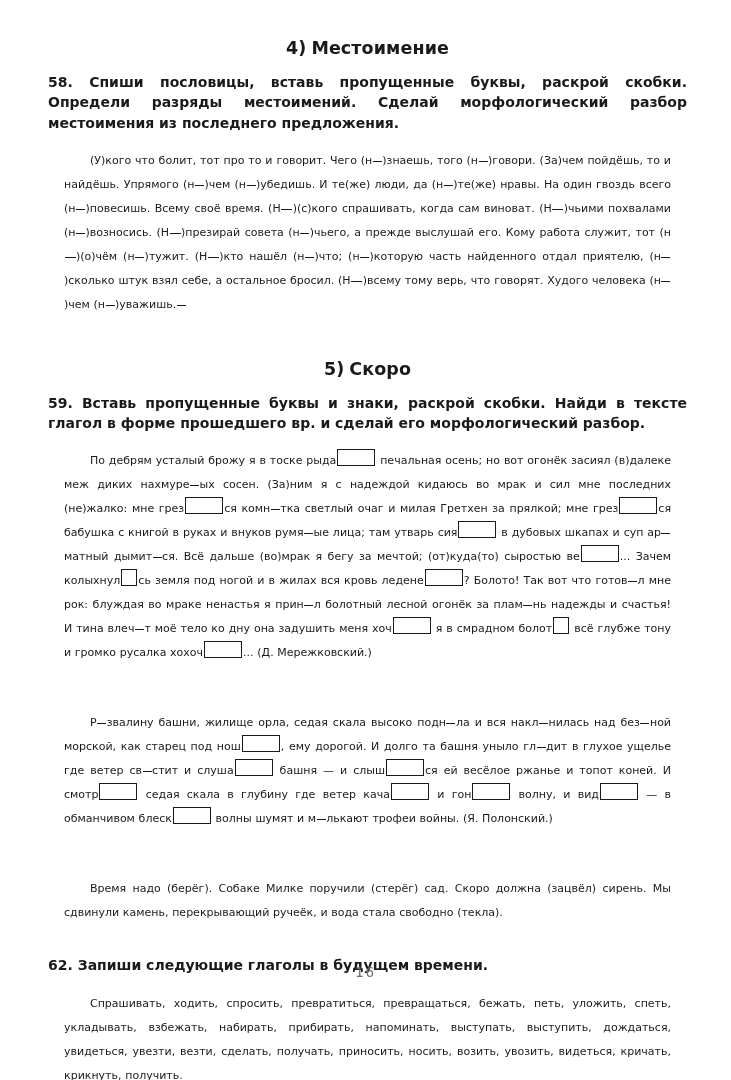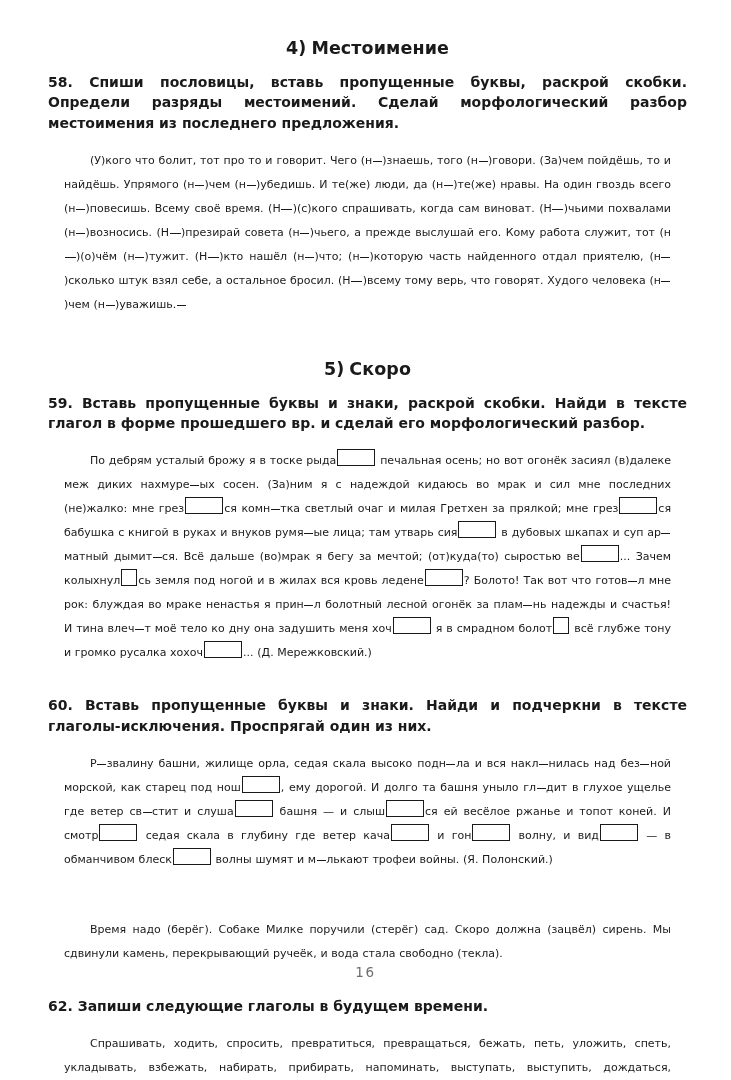--- a/index.html
+++ b/index.html
@@ -117,24 +117,20 @@
 
   <p class="task-head">
     <span>59.</span>
     <span>Вставь пропущенные буквы и знаки, раскрой скобки. Найди в тексте глагол в форме прошедшего вр. и сделай его морфологический разбор.</span>
   </p>
 
   <p class="body-text">По дебрям усталый брожу я в тоске рыда<span class="boxblank"></span> печальная осень; но вот огонёк засиял (в)далеке меж диких нахмуре<span class="gap"></span>ых сосен. (За)ним я с на­деждой кидаюсь во мрак и сил мне последних (не)жалко: мне грез<span class="boxblank"></span>ся комн<span class="gap"></span>тка светлый очаг и милая Гретхен за прялкой; мне грез<span class="boxblank"></span>ся ба­бушка с книгой в руках и внуков румя<span class="gap"></span>ые лица; там утварь сия<span class="boxblank"></span> в дубовых шкапах и суп ар<span class="gap"></span>матный дымит<span class="gap"></span>ся. Всё дальше (во)мрак я бегу за мечтой; (от)куда(то) сыростью ве<span class="boxblank"></span>... Зачем колыхнул<span class="boxblank sm"></span>сь земля под ногой и в жилах вся кровь ледене<span class="boxblank"></span>? Болото! Так вот что готов<span class="gap"></span>л мне рок: блуждая во мраке ненастья я прин<span class="gap"></span>л болотный лесной огонёк за плам<span class="gap"></span>нь надежды и счастья! И тина влеч<span class="gap"></span>т моё тело ко дну она задушить меня хоч<span class="boxblank"></span> я в смрадном болот<span class="boxblank sm"></span> всё глубже тону и громко русалка хохоч<span class="boxblank"></span>... <span>(Д. Мережковский.)</span></p>
 
   <div class="spacer-md"></div>
 
-  <p class="task-head">
-    <span>60.</span>
-    <span>Вставь пропущенные буквы и знаки. Найди и подчеркни в тексте глаголы-исключения. Проспрягай один из них.</span>
-  </p>
 
   <p class="body-text">Р<span class="gap"></span>звалину башни, жилище орла, седая скала высоко подн<span class="gap"></span>ла и вся накл<span class="gap"></span>нилась над без<span class="gap"></span>ной морской, как старец под нош<span class="boxblank"></span>, ему дорогой. И долго та башня уныло гл<span class="gap"></span>дит в глухое ущелье где ветер св<span class="gap"></span>стит и слуша<span class="boxblank"></span> башня — и слыш<span class="boxblank"></span>ся ей весёлое ржанье и топот коней. И смотр<span class="boxblank"></span> седая скала в глубину где ветер кача<span class="boxblank"></span> и гон<span class="boxblank"></span> волну, и вид<span class="boxblank"></span> — в обманчивом блеск<span class="boxblank"></span> волны шумят и м<span class="gap"></span>лькают трофеи войны. <span>(Я. Полонский.)</span></p>
 
   <div class="spacer-md"></div>
 
 
   <p class="body-text">Время надо (берёг). Собаке Милке поручили (стерёг) сад. Скоро должна (зацвёл) сирень. Мы сдвинули камень, перекрывающий ручеёк, и вода стала свободно (текла).</p>
 
   <div class="spacer-md"></div>
 

